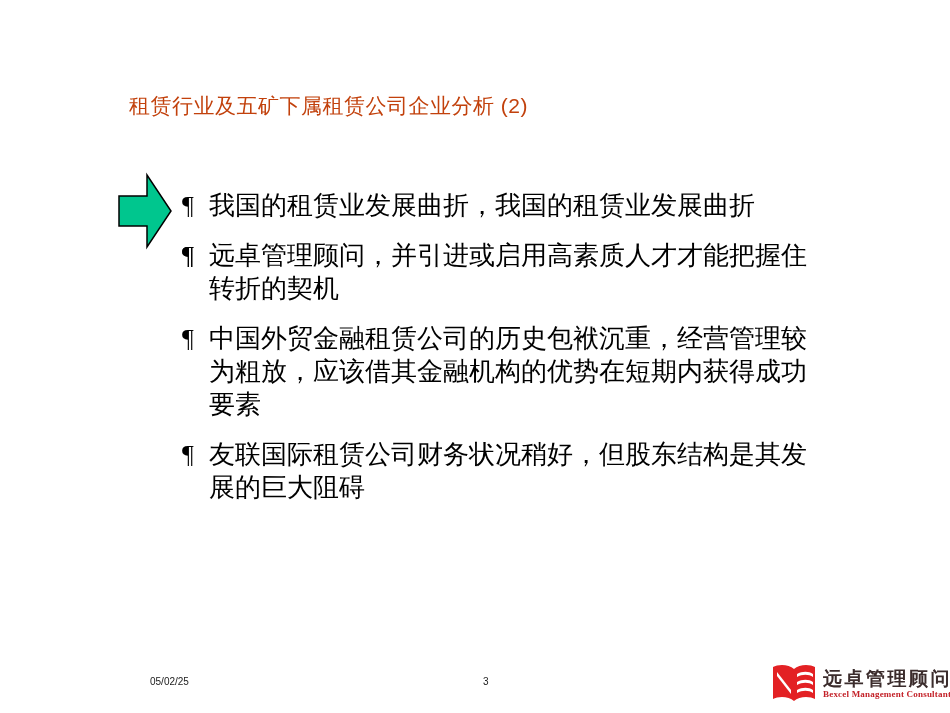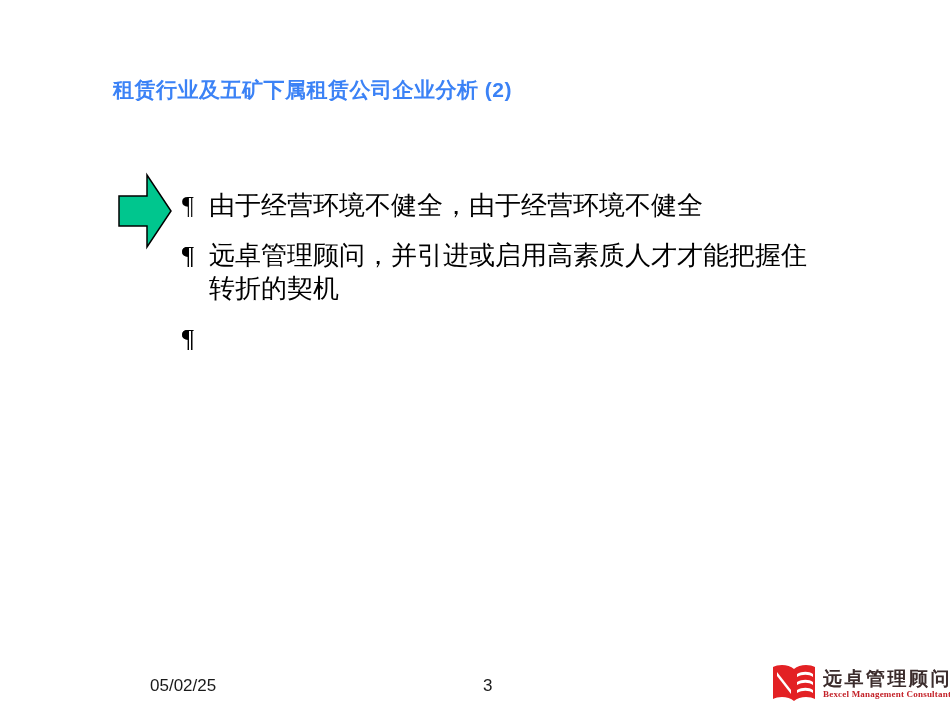--- a/index.html
+++ b/index.html
@@ -11,25 +11,25 @@
     background: #ffffff;
     overflow: hidden;
     font-family: "Liberation Serif", "DejaVu Serif", serif;
     color: #000000;
   }
 
   .title {
     position: absolute;
     left: 113px;
     top: 76px;
-    margin: 0;
+    margin: 16px;
     font-family: "Liberation Sans", "DejaVu Sans", sans-serif;
     font-size: 21px;
-    font-weight: bold;
-    color: #3b82f6;
+    font-weight: normal;
+    color: #c2410c;
     letter-spacing: 0.5px;
     white-space: nowrap;
   }
 
   .arrow-svg {
     position: absolute;
     left: 117px;
     top: 172px;
   }
 
@@ -52,21 +52,21 @@
   .bullets .marker {
     position: absolute;
     left: 0;
     top: 0;
   }
 
   .footer-date, .footer-page {
     position: absolute;
     top: 676px;
     font-family: "Liberation Sans", "DejaVu Sans", sans-serif;
-    font-size: 17px;
+    font-size: 10px;
     color: #1a1a1a;
   }
   .footer-date { left: 150px; }
   .footer-page { left: 483px; }
 
   .logo {
     position: absolute;
     left: 771px;
     top: 662px;
     display: flex;
@@ -100,34 +100,36 @@
 
   <h1 class="title">租赁行业及五矿下属租赁公司企业分析 (2)</h1>
 
   <svg class="arrow-svg" width="56" height="78" viewBox="0 0 56 78">
     <polygon points="2,24 30,24 30,3 54,39 30,75 30,54 2,54" stroke="#000000" stroke-width="1.5" stroke-linejoin="miter" fill="#00C68E"></polygon>
   </svg>
 
   <ul class="bullets">
     <li>
       <span class="marker">¶</span>
-      <span>由于经营环境不健全，由于经营环境不健全</span>
+      <span>我国的租赁业发展曲折，我国的租赁业发展曲折</span>
     </li>
     <li>
       <span class="marker">¶</span>
     </li>
     <li>
       <span class="marker">¶</span>
       <span>远卓管理顾问，并引进或启用高素质人才才能把握住转折的契机</span>
     </li>
     <li>
       <span class="marker">¶</span>
+      <span>中国外贸金融租赁公司的历史包袱沉重，经营管理较为粗放，应该借其金融机构的优势在短期内获得成功要素</span>
     </li>
     <li>
       <span class="marker">¶</span>
+      <span>友联国际租赁公司财务状况稍好，但股东结构是其发展的巨大阻碍</span>
     </li>
   </ul>
 
   <div class="footer-date">05/02/25</div>
   <div class="footer-page">3</div>
 
   <div class="logo">
     <svg class="logo-icon" width="46" height="43" viewBox="0 0 46 43">
       <path d="M23 7 C18 2 7 2 2 5 L2 37 C7 34 18 34 23 39 C28 34 39 34 44 37 L44 5 C39 2 28 2 23 7 Z" fill="#E32124"></path>
       <path fill="#ffffff" d="M6 10 L20 28 L20 32 L6 14 Z"></path>

